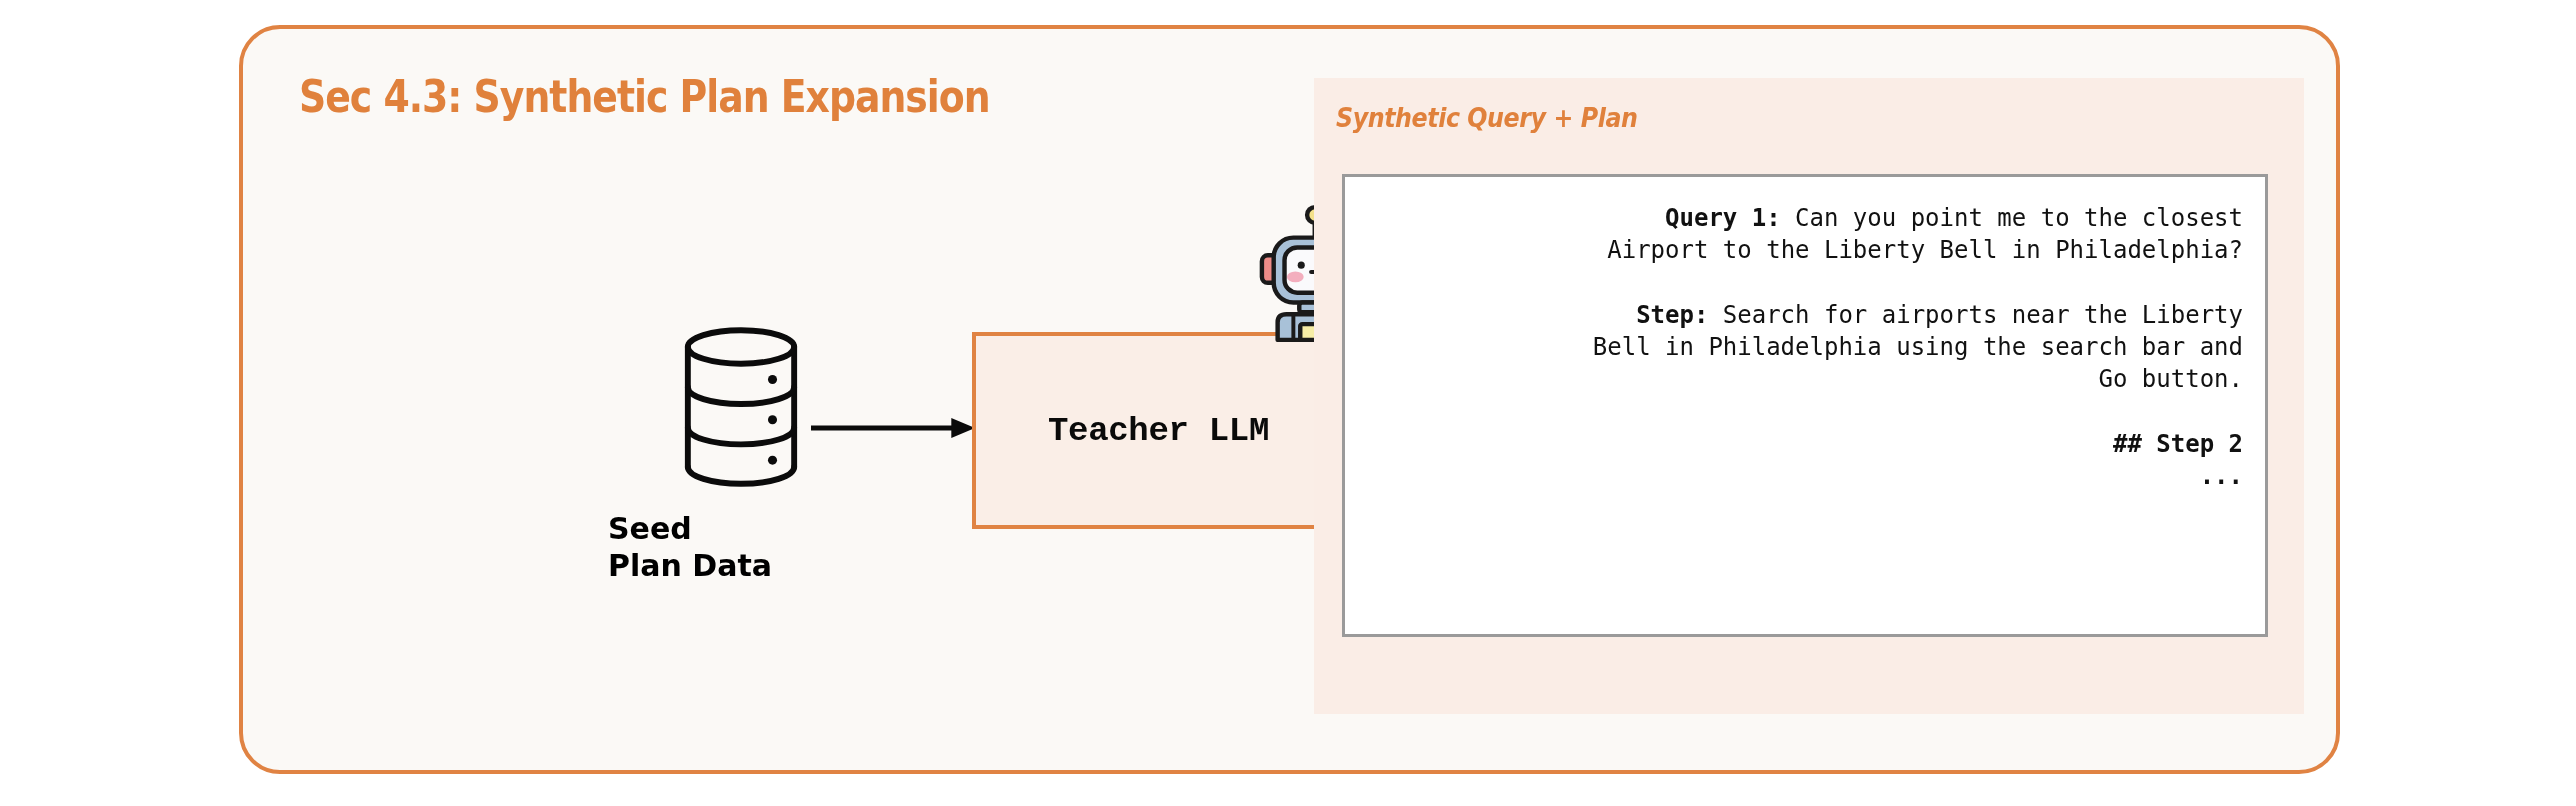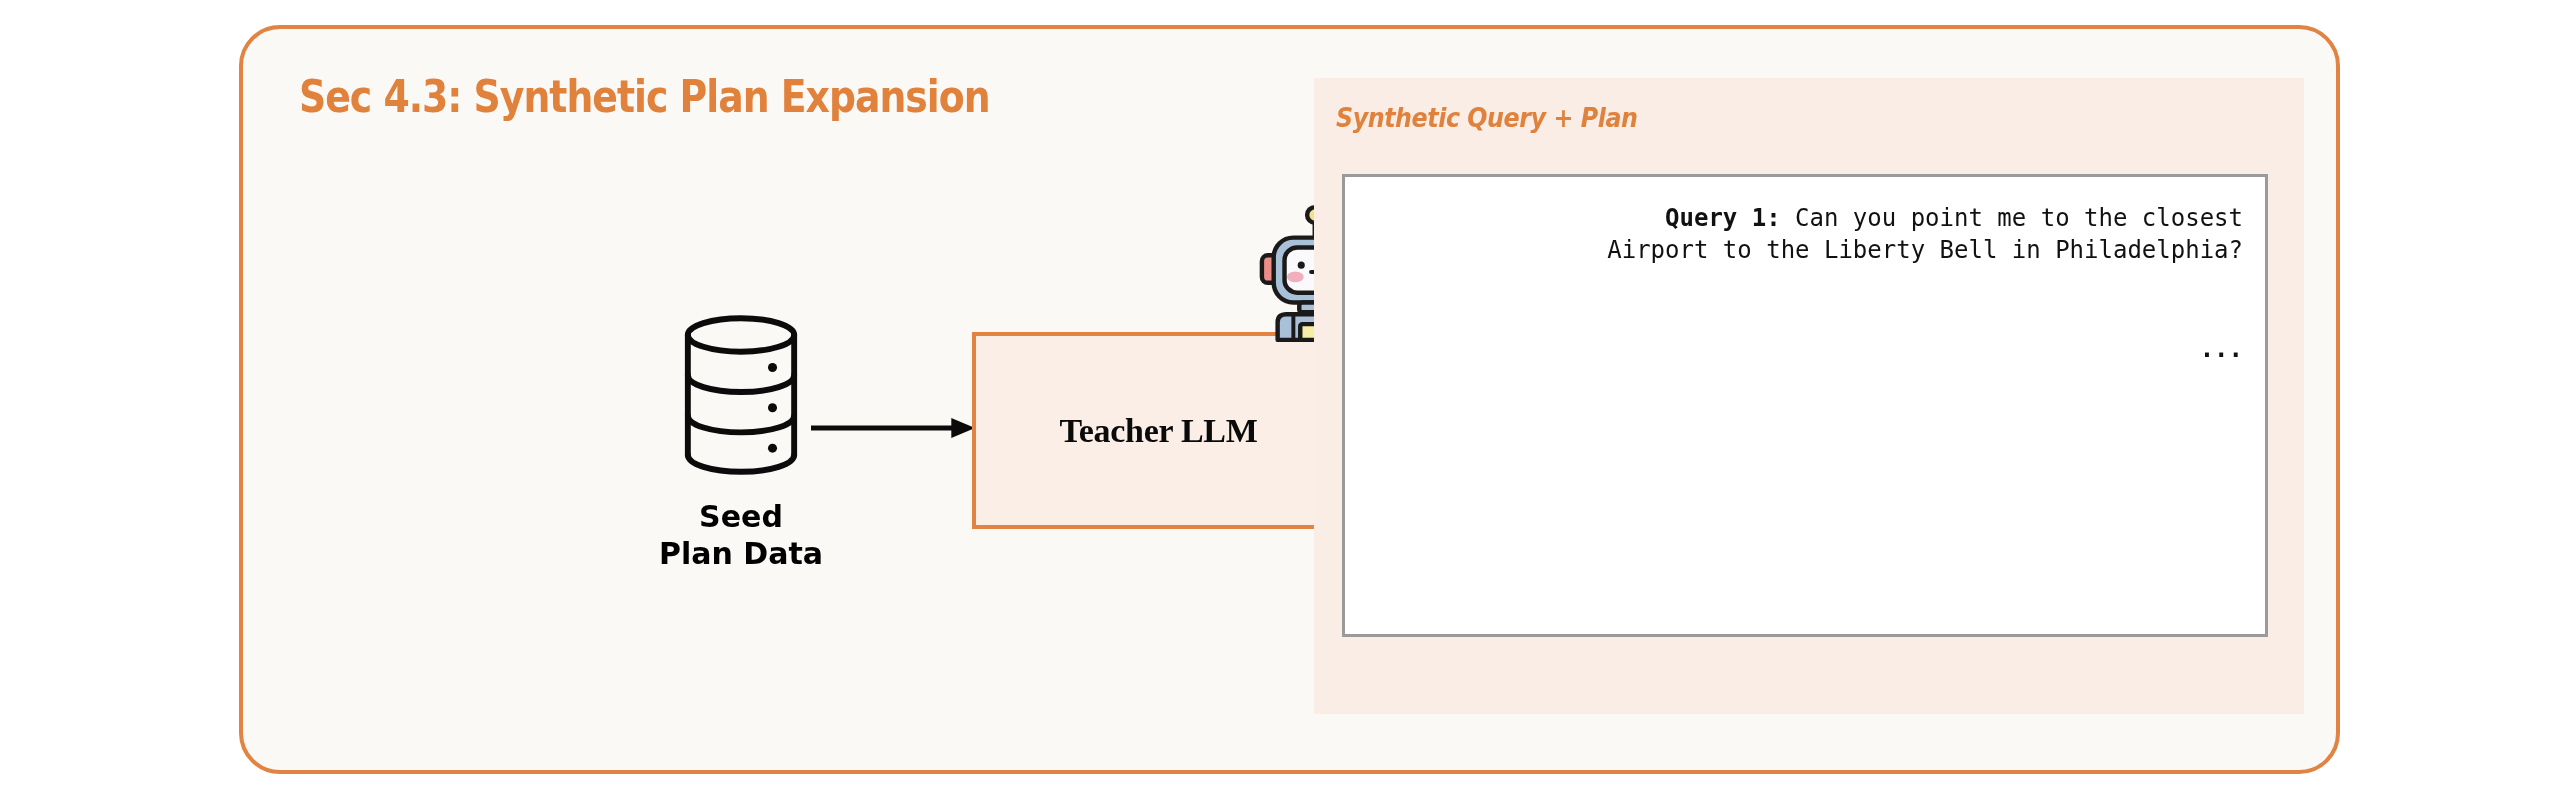--- a/index.html
+++ b/index.html
@@ -40,23 +40,22 @@
     color: #E0813C;
     white-space: nowrap;
     transform: scaleX(0.84);
     transform-origin: left center;
   }
 
   
   #seed-plan-group {
     position: absolute;
     left: 365px;
-    top: 284px;
+    top: 296px;
     width: 266px;
-    text-align: center;
   }
   #database-icon {
     display: block;
     margin: 0 auto;
   }
   #seed-plan-label {
     margin-top: 22px;
     font-family: "DejaVu Sans", sans-serif;
     font-weight: bold;
     font-size: 30px;
@@ -78,21 +77,21 @@
     width: 373px;
     height: 197px;
     box-sizing: border-box;
     border: 4px solid #E08343;
     background: #FAEEE7;
     display: flex;
     align-items: center;
     justify-content: center;
   }
   #teacher-llm-label {
-    font-family: Liberation Serif, serif;
+    font-family: Liberation Mono, monospace;
     font-weight: bold;
     font-size: 34px;
     color: #0A0A0A;
     letter-spacing: -0.3px;
   }
 
   
   #robot-icon {
     position: absolute;
     left: 1013px;
@@ -223,22 +222,26 @@
   <div id="output-panel">
     <div id="output-panel-title">Synthetic Query + Plan</div>
 
     <div id="output-textbox">
 
       <div class="mono para"><b>Query 1:</b><span> Can you point me to the closest
 Airport to the Liberty Bell in Philadelphia?</span></div>
 
       <div class="block-gap"></div>
 
+      <div class="mono para"><b>Step:</b><span> Search for airports near the Liberty
+Bell in Philadelphia using the search bar and
+Go button.</span></div>
 
       <div class="block-gap"></div>
 
+      <div class="mono para" style="font-weight:bold;">## Step 2</div>
 
       <div class="mono para" style="font-weight:bold;">...</div>
     </div>
   </div>
 
 </div>
 
 
 </body></html>

